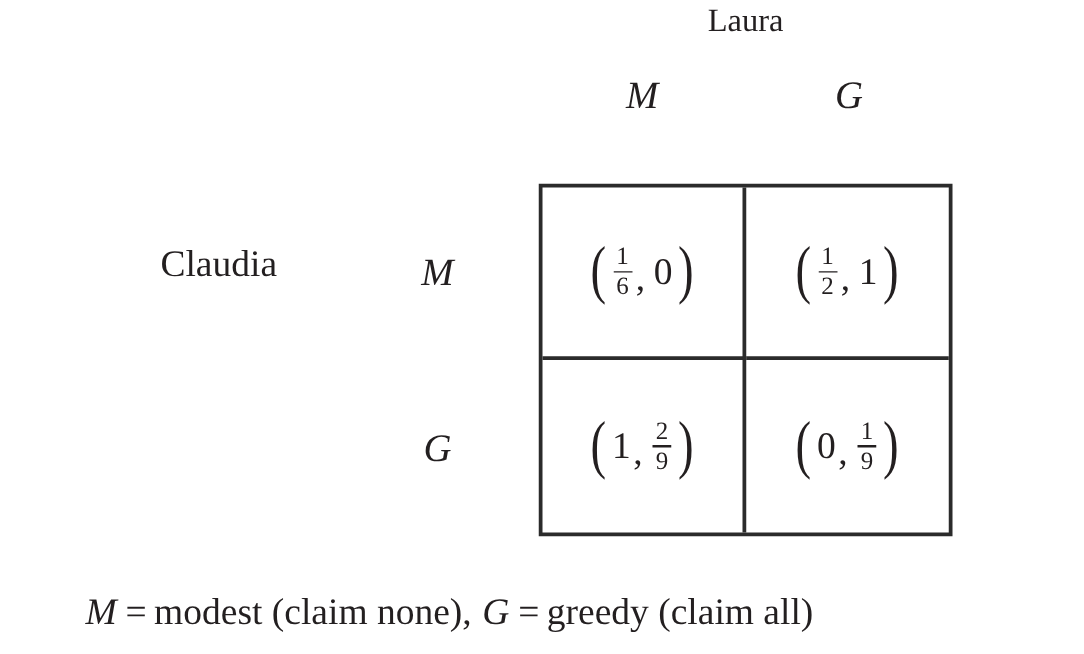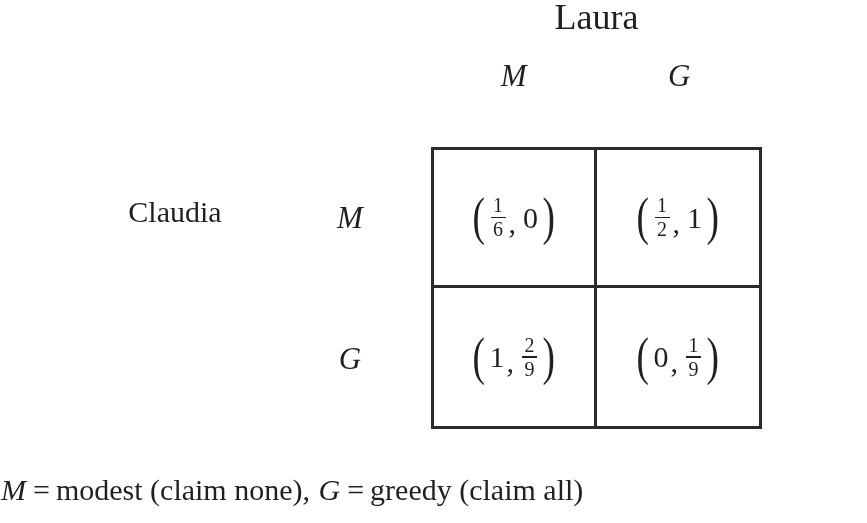--- a/index.html
+++ b/index.html
@@ -25,21 +25,21 @@
     font-style: normal;
   }
 
   
   #col-player-name {
     position: absolute;
     left: 431px;
     top: 0px;
     width: 331px;
     text-align: center;
-    font-size: 36px;
+    font-size: 26px;
     line-height: 34px;
     font-style: normal;
     white-space: nowrap;
   }
 
   
   #col-headers {
     position: absolute;
     left: 431px;
     top: 55px;
@@ -166,21 +166,21 @@
     display: block;
     padding: 1px 2px 0 2px;
   }
 
   
   #legend-caption {
     position: absolute;
     left: 0px;
     top: 470px;
     width: 718px;
-    text-align: left;
+    text-align: center;
     font-size: 30px;
     line-height: 40px;
     white-space: nowrap;
   }
   #legend-caption .mathvar { padding: 0 1px; }
   .eq {
     font-style: normal;
     padding: 0 6px;
   }
 </style>

